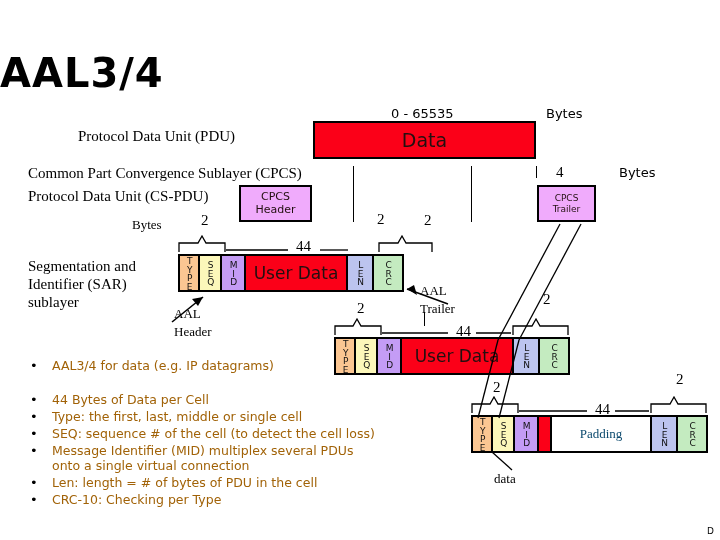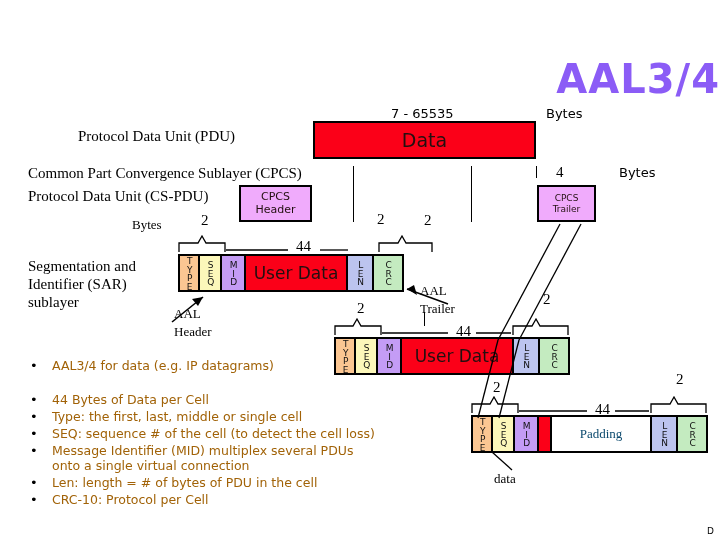--- a/index.html
+++ b/index.html
@@ -6,23 +6,23 @@
   body{
     width:720px;height:540px;background:#ffffff;overflow:hidden;
     font-family:"Liberation Sans",sans-serif;
     position:relative;
   }
   #stage{position:absolute;left:0;top:0;width:720px;height:540px;}
   .abs{position:absolute;}
 
   
   #title{
-    left:0;top:56px;width:720px;text-align:right;
+    left:0;top:50px;width:720px;text-align:left;
     font-family:"DejaVu Sans",sans-serif;
-    font-size:40px;font-weight:bold;color:#8b5cf6;letter-spacing:1px;
+    font-size:40px;font-weight:bold;color:#000000;letter-spacing:1px;
   }
 
   
   .serif{
     font-family:"Liberation Serif","DejaVu Serif",serif;
     font-size:15px;color:#000;white-space:nowrap;
   }
   .serif-sm{
     font-family:"Liberation Serif","DejaVu Serif",serif;
     font-size:13px;color:#000;white-space:nowrap;
@@ -113,21 +113,21 @@
 </style>
 </head>
 <body>
 
 <div id="stage">
 
   <div class="abs" id="title">AAL3/4</div>
 
   <div class="abs serif" style="left:78px;top:128px;">Protocol Data Unit (PDU)</div>
 
-  <div class="abs sans" style="left:391px;top:106px;">7 - 65535</div>
+  <div class="abs sans" style="left:391px;top:106px;">0 - 65535</div>
 
   <div class="abs sans" style="left:546px;top:106px;">Bytes</div>
 
   <div class="abs box red" id="databox">
     <span>Data</span>
   </div>
 
   <div class="abs serif" style="left:28px;top:165px;">Common Part Convergence Sublayer (CPCS)</div>
   <div class="abs serif" style="left:28px;top:188px;">Protocol Data Unit (CS-PDU)</div>
 
@@ -297,19 +297,19 @@
     <div class="bl">
       <span class="dot">•</span>
       <span class="txt" style="width:330px;">Message Identifier (MID) multiplex several PDUs onto a single virtual connection</span>
     </div>
     <div class="bl">
       <span class="dot">•</span>
       <span class="txt">Len: length = # of bytes of PDU in the cell</span>
     </div>
     <div class="bl">
       <span class="dot">•</span>
-      <span class="txt">CRC-10: Protocol per Cell</span>
+      <span class="txt">CRC-10: Checking per Type</span>
     </div>
   </div>
 
   <div class="abs" id="page-marker">D</div>
 
 </div>
 
 </body></html>

